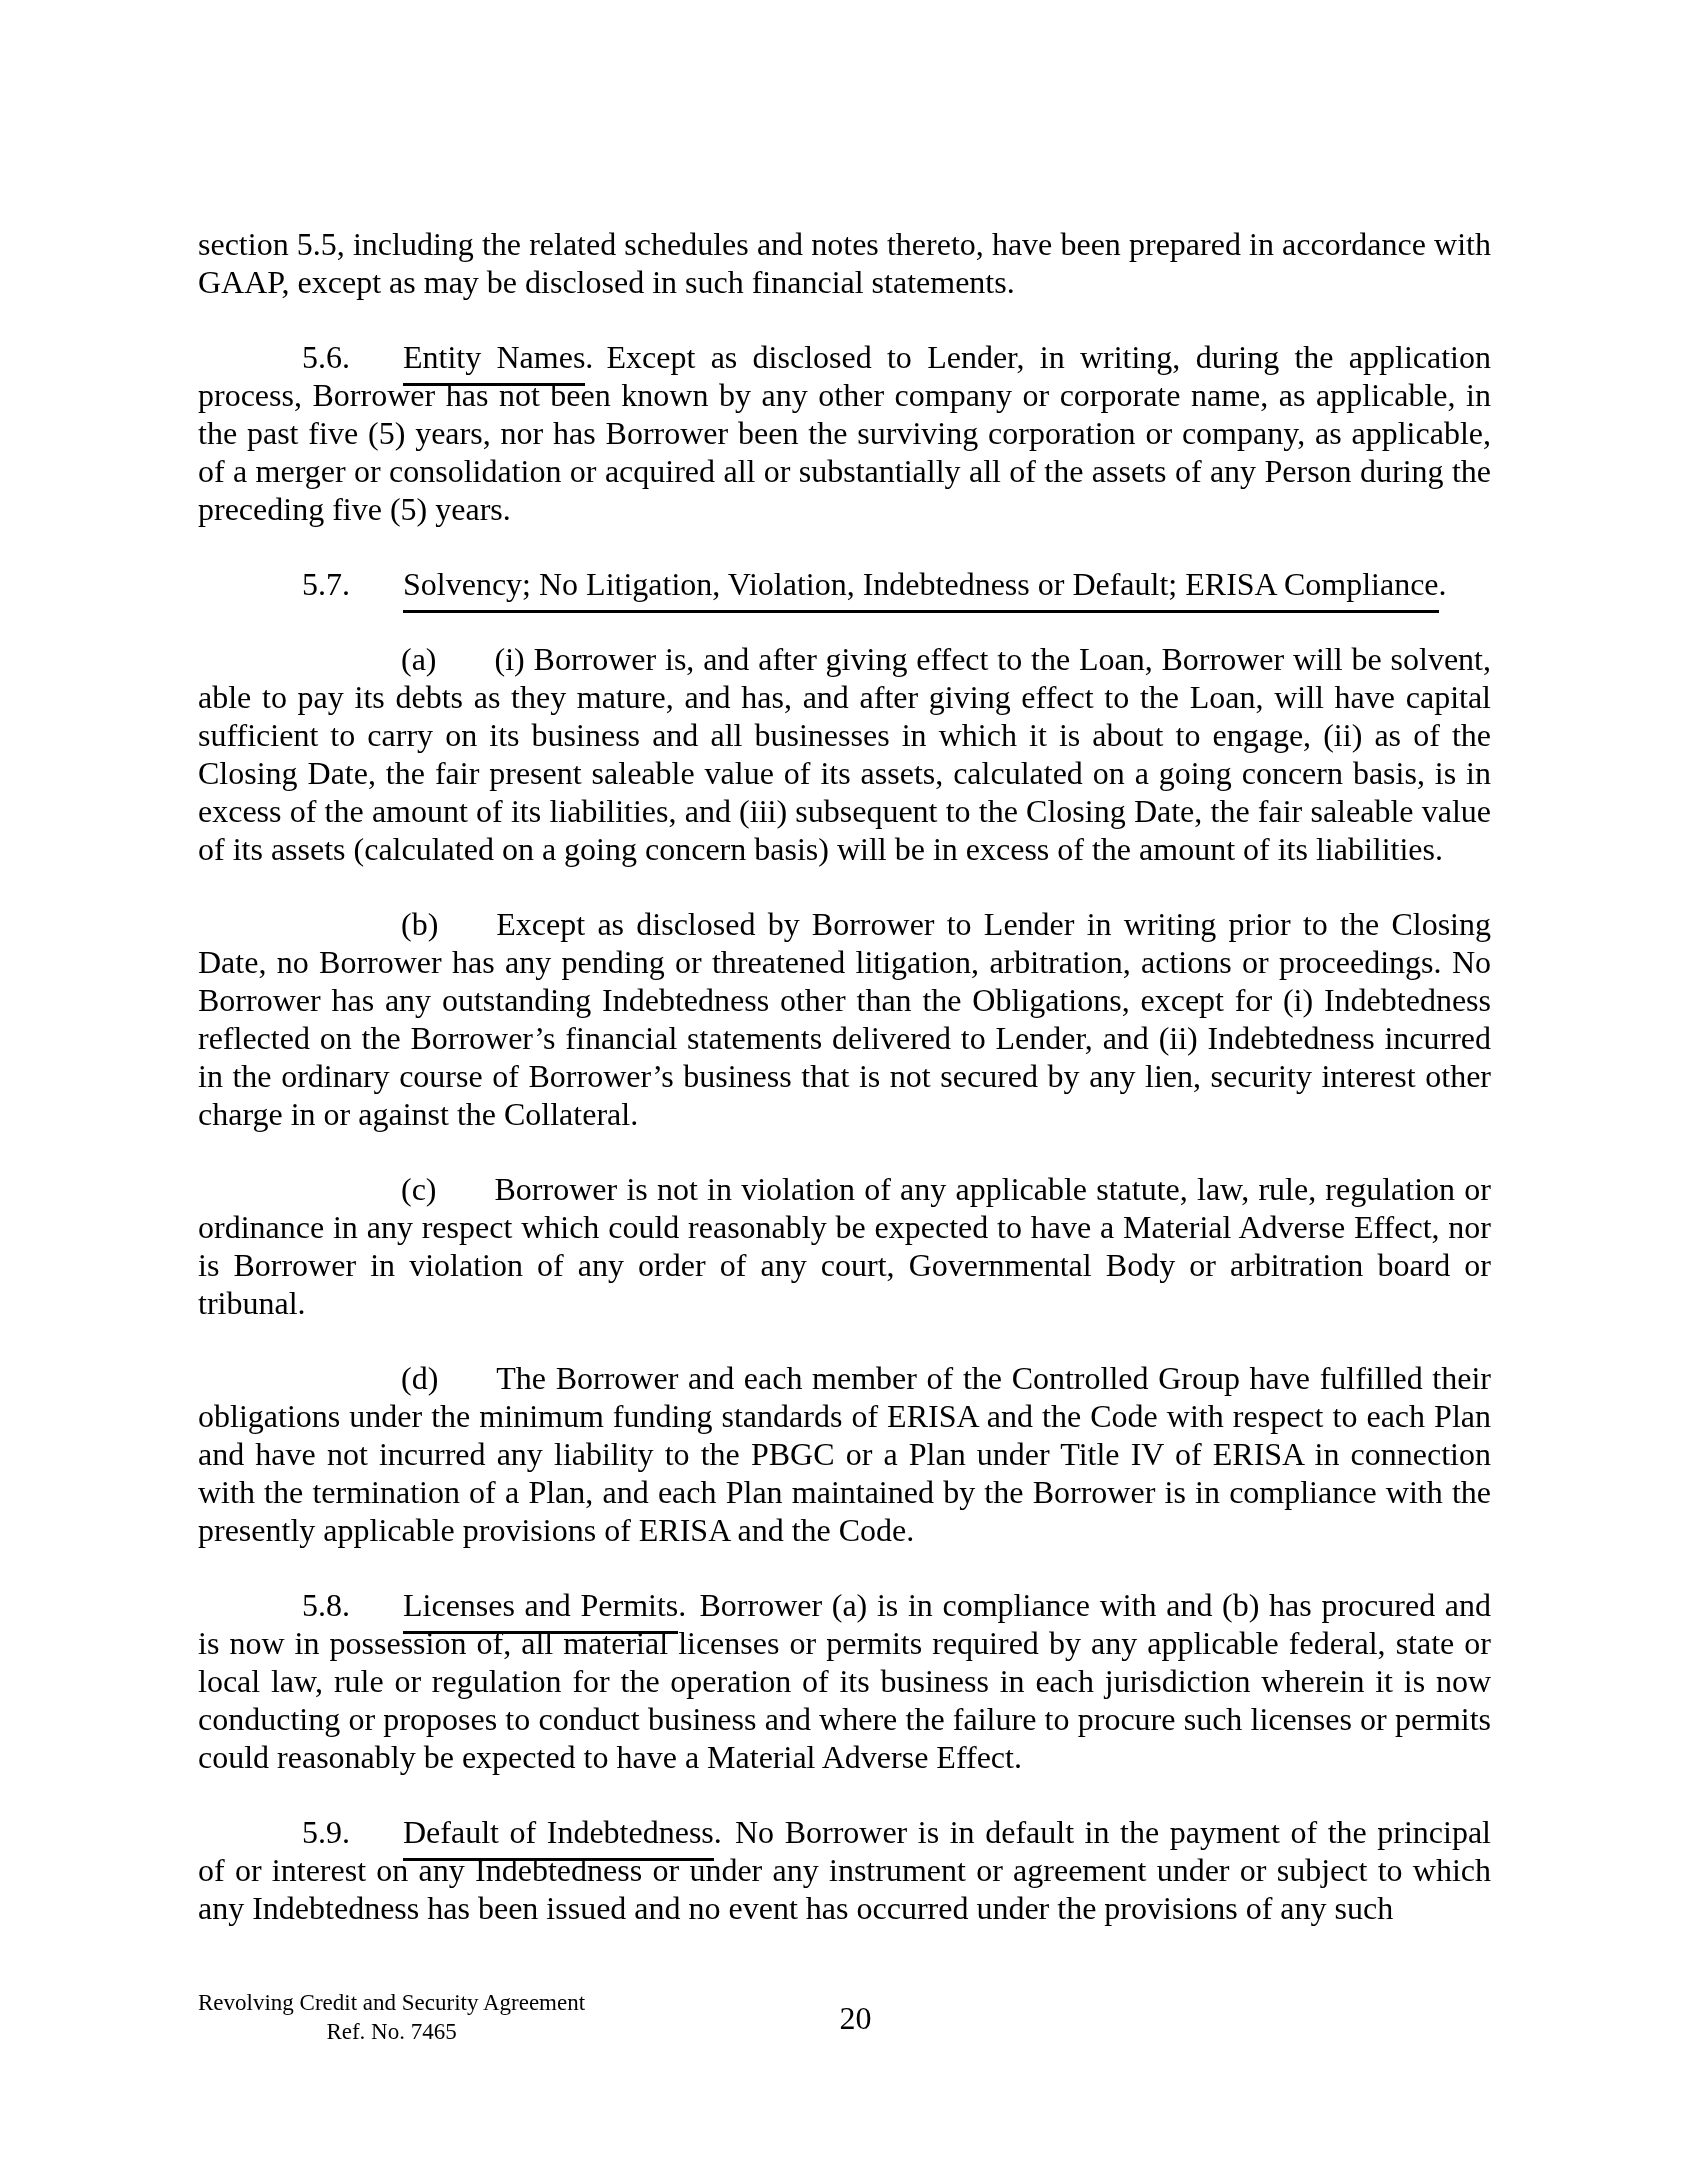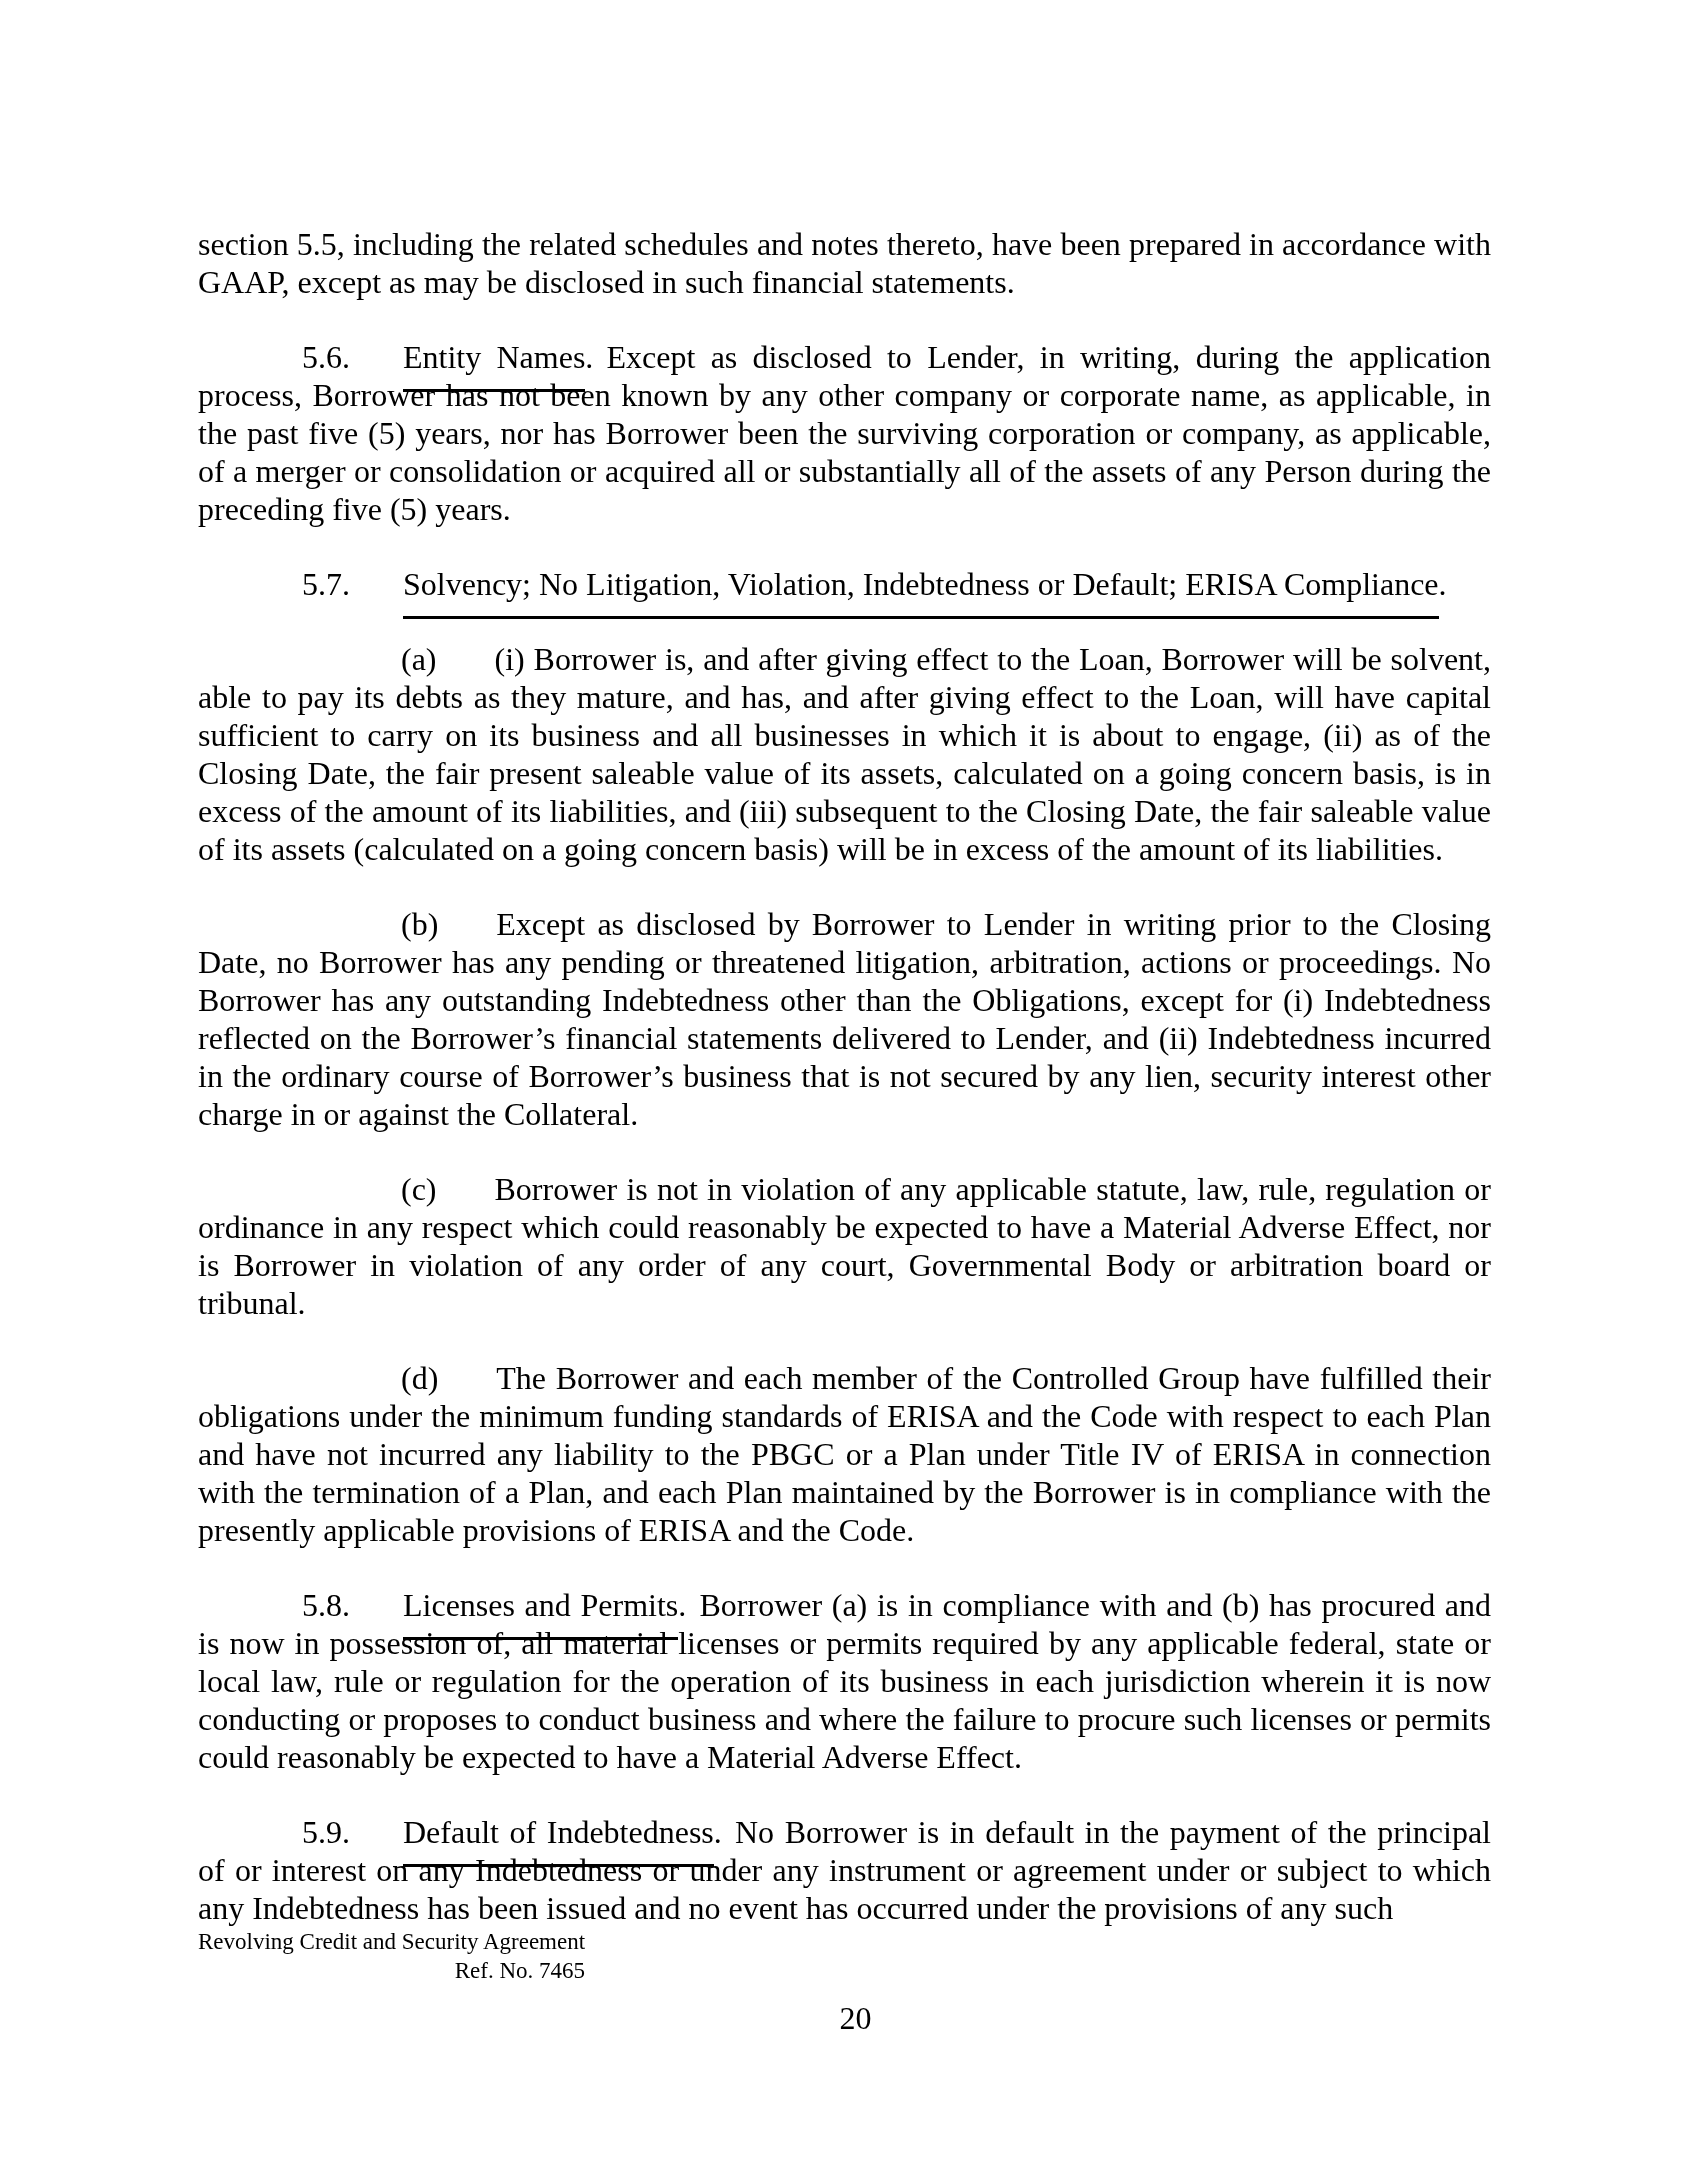--- a/index.html
+++ b/index.html
@@ -34,41 +34,41 @@
   .tab-num {
     display: inline-block;
     width: 53px;
   }
   .tab-label {
     display: inline-block;
     width: 58px;
   }
   .sec-head {
     border-bottom: 3.3px solid #000000;
-    padding-bottom: 14px;
+    padding-bottom: 8px;
   }
   .head-sep {
     margin-right: 13.2px;
   }
   .page-number {
     position: absolute;
     left: 0;
     top: 1999px;
     width: 1711px; 
     text-align: center;
     font-size: 32px;
     line-height: 38px;
   }
   .footer {
     position: absolute;
     left: 198px;
-    top: 1927px;
+    top: 1988px;
     font-size: 23px;
     line-height: 29px;
-    text-align: right;
+    text-align: center;
   }
 </style>
 </head>
 <body>
 
 <div class="page">
 
   <div class="content">
 
     <p class="para-cont">section 5.5, including the related schedules and notes thereto, have been prepared in accordance with GAAP, except as may be disclosed in such financial statements.</p>

